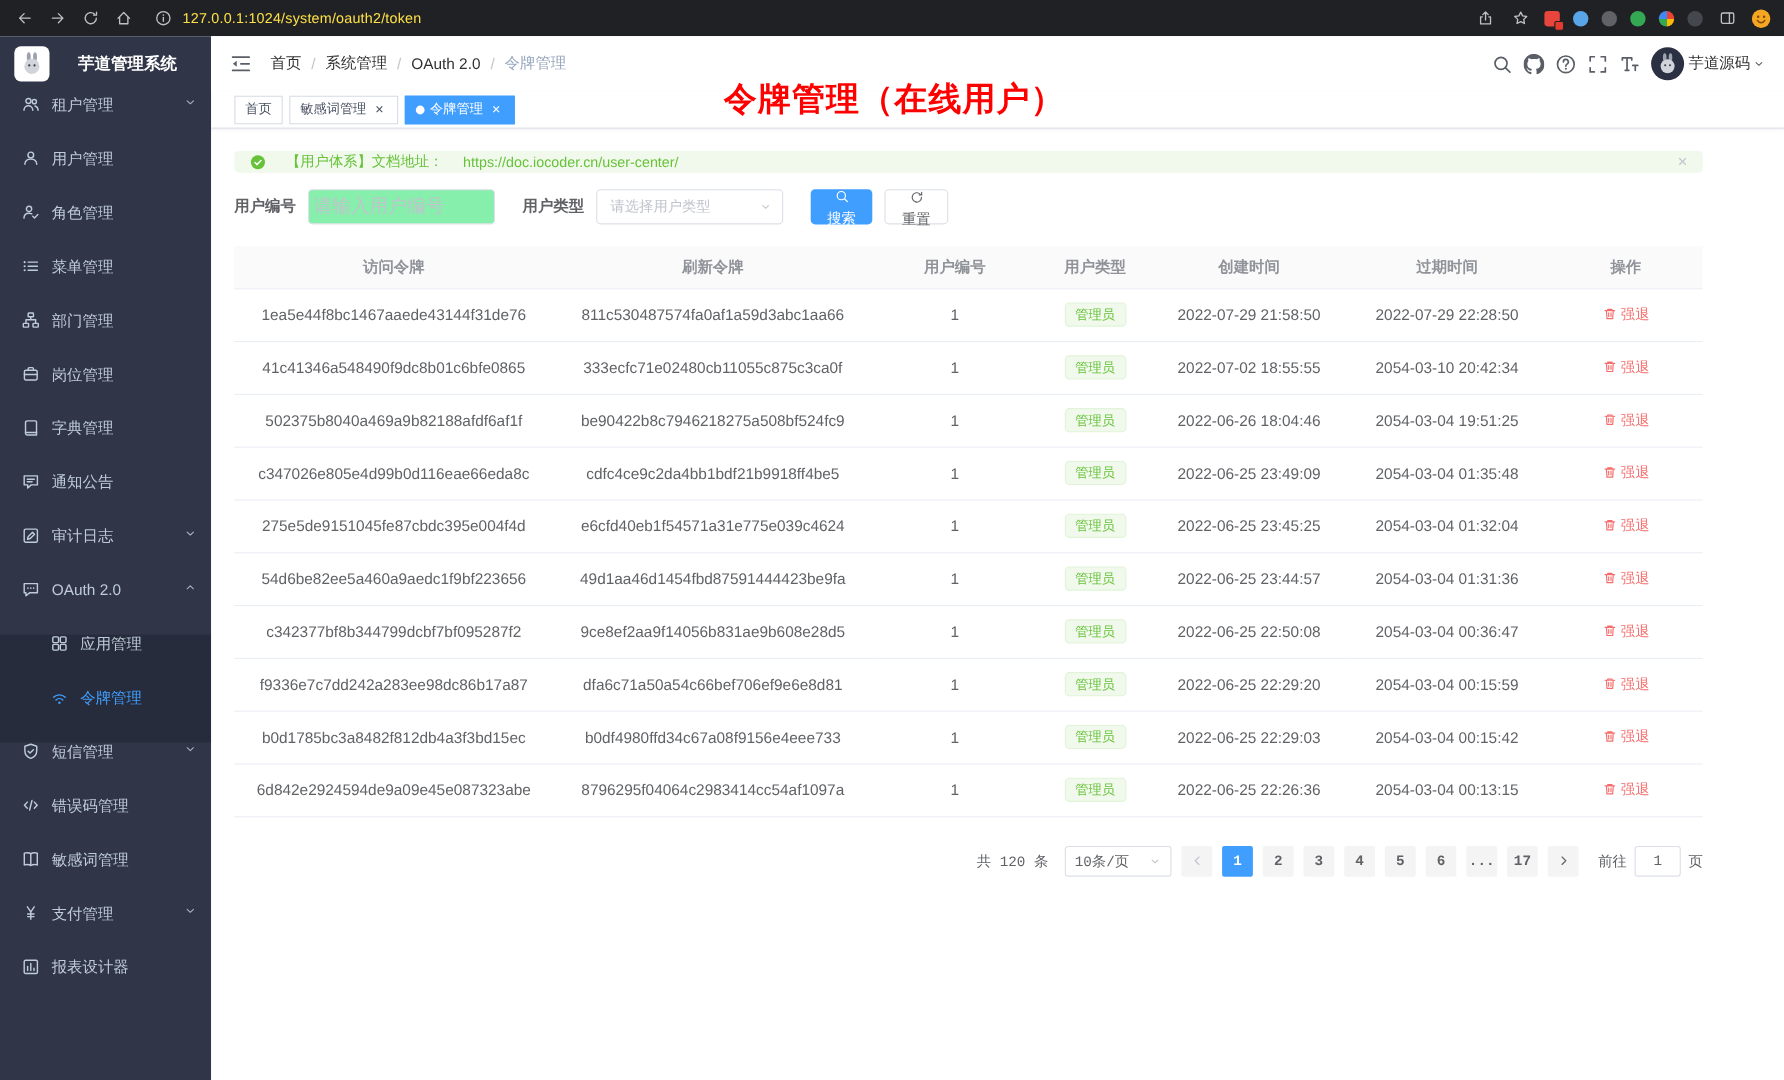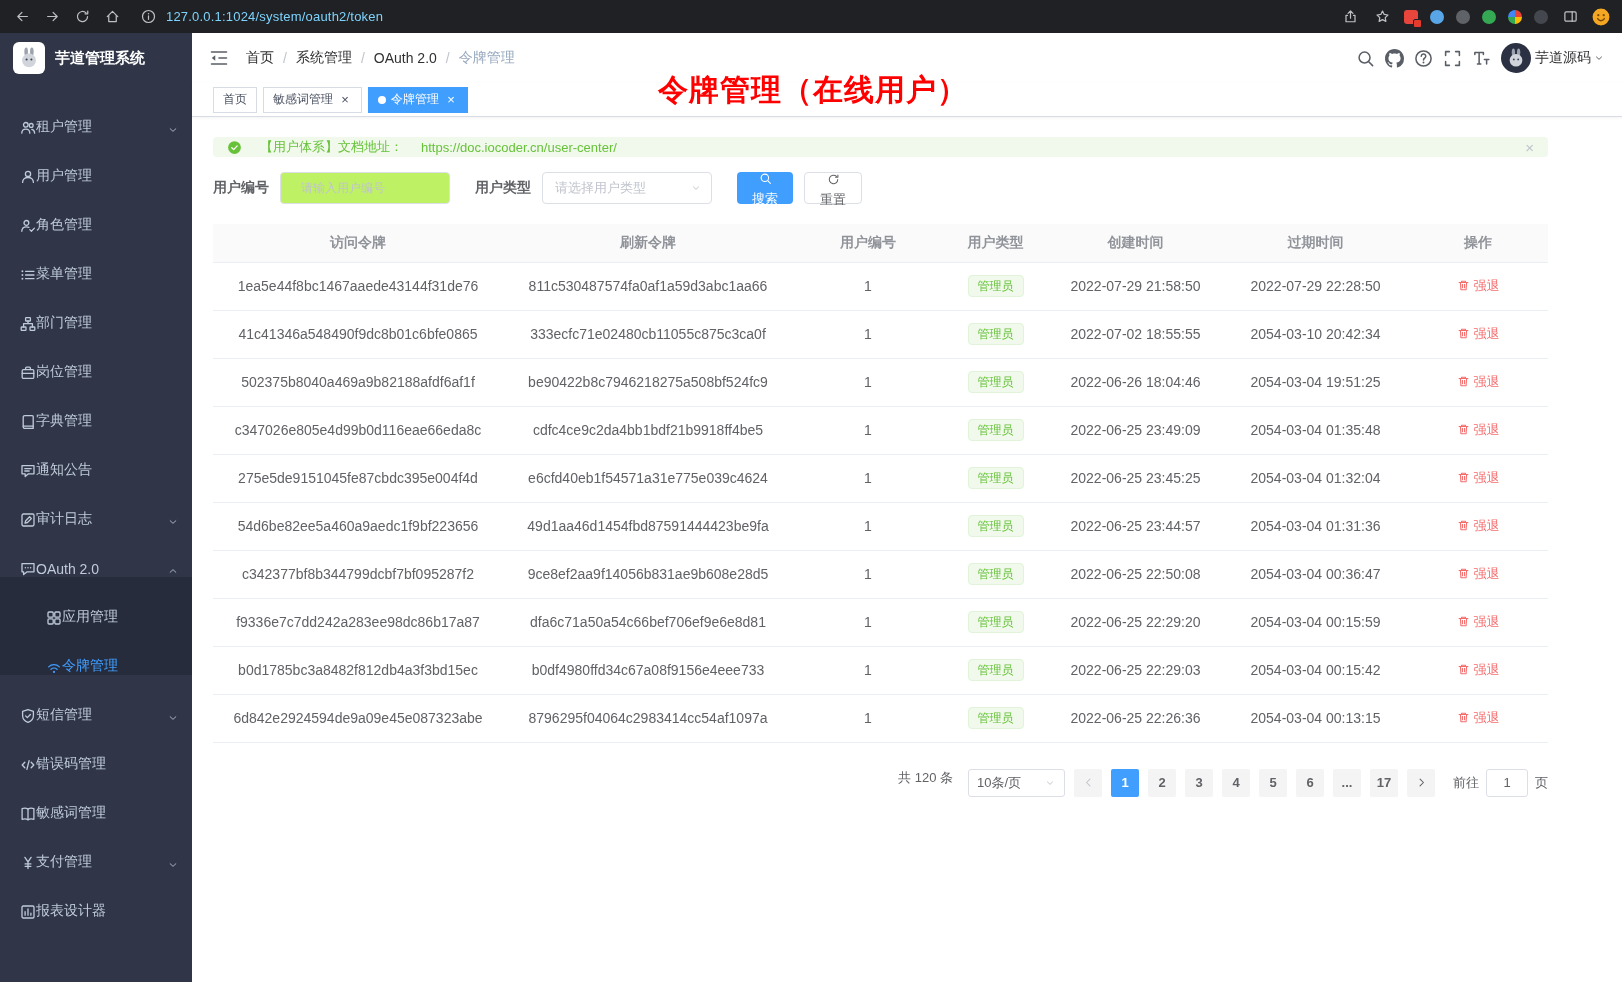--- a/index.html
+++ b/index.html
@@ -8,43 +8,43 @@
   button{border:none;background:none;font-family:inherit;cursor:pointer;flex-direction:column;}
   input{font-family:inherit;outline:none;}
   .icon{display:inline-flex;align-items:center;justify-content:center;}
   .icon svg{width:100%;height:100%;}
 
   
   .browser-bar{height:33px;background:#202124;display:flex;align-items:center;gap:10px;padding:0 12px;}
   .b-btn{width:20px;height:20px;display:inline-flex;align-items:center;justify-content:center;color:#bdc1c6;cursor:pointer;}
   .b-btn svg{width:15px;height:15px;}
   .url-box{flex:1;display:flex;align-items:center;gap:8px;padding-left:6px;cursor:text;}
-  .url-text{color:#7dd3fc;font-size:13px;letter-spacing:.2px;}
+  .url-text{color:#fde047;font-size:13px;letter-spacing:.2px;}
   .browser-right{display:flex;align-items:center;gap:12px;margin-left:auto;}
   .ext-wrap{position:relative;display:inline-flex;}
   .ext-dot{width:14px;height:14px;border-radius:50%;display:inline-block;cursor:pointer;}
   .ext-dot.red{background:#e8453c;border-radius:3px;}
   .ext-dot.blue{background:#58a6e8;}
   .ext-dot.dark{background:#5f6368;}
   .ext-dot.green{background:#34a853;}
   .ext-dot.dark2{background:#44474d;}
   .ext-dot.puzzle{background:conic-gradient(#ea4335 0 25%,#fbbc04 0 50%,#34a853 0 75%,#4285f4 0);}
   .ext-badge{position:absolute;right:-4px;bottom:-4px;width:9px;height:9px;background:#e33b2e;border-radius:2px;border:1px solid #202124;}
   .b-avatar{width:18px;height:18px;border-radius:50%;overflow:hidden;display:inline-flex;cursor:pointer;}
   .b-avatar svg{width:18px;height:18px;}
 
   
   .app{display:flex;height:949px;}
   .sidebar{width:192px;flex:none;background:#303648;display:flex;flex-direction:column;}
-  .logo-row{height:50px;display:flex;align-items:center;gap:10px;padding:4px 13px;cursor:pointer;}
+  .logo-row{height:50px;display:flex;align-items:center;gap:26px;padding:4px 13px;cursor:pointer;}
   .logo-img{width:32px;height:32px;background:#fff;border-radius:6px;display:flex;align-items:center;justify-content:center;}
   .logo-img svg{width:24px;height:24px;}
   .logo-title{color:#fff;font-size:15px;font-weight:700;white-space:nowrap;}
   .menu{flex:1;overflow:hidden;padding-top:4px;}
-  .menu-item{height:49px;display:flex;align-items:flex-end;gap:0;padding:0 14px 0 20px;color:#bfcbd9;font-size:14px;cursor:pointer;position:relative;white-space:nowrap;}
+  .menu-item{height:49px;display:flex;align-items:flex-start;gap:11px;padding:0 14px 0 20px;color:#bfcbd9;font-size:14px;cursor:pointer;position:relative;white-space:nowrap;}
   .menu-item .icon{width:16px;height:16px;flex:none;}
   .menu-item .chev{position:absolute;right:13px;width:12px;height:12px;opacity:.85;}
   .menu-item.active{color:#409eff;}
   .submenu{background:#272c3c;}
   .menu-item.sub{padding-left:46px;}
 
   .main{flex:1;display:flex;flex-direction:column;background:#fff;min-width:0;}
 
   
   .navbar{height:50px;display:flex;align-items:center;padding:0 17px;background:#fff;}
@@ -70,37 +70,37 @@
   
   .content{flex:1;padding:20px 0 0 21px;position:relative;}
   .content-inner{width:1335px;}
   .alert{height:20px;background:#f0f9eb;border-radius:4px;display:flex;align-items:center;gap:18px;padding:0 14px;font-size:13px;color:#67c23a;margin-bottom:15px;}
   .alert .alert-check{width:15px;height:15px;}
   .alert-link{color:#67c23a;text-decoration:none;cursor:pointer;}
   .alert-close{margin-left:auto;color:#c0c4cc;font-size:15px;cursor:pointer;}
 
   .filter-row{display:flex;align-items:center;margin-bottom:20px;font-size:14px;}
   .f-label{font-weight:700;color:#606266;margin-right:11px;white-space:nowrap;}
-  .f-input{width:170px;height:32px;border:1px solid #dcdfe6;border-radius:4px;padding:0 20px;font-size:12px;color:#606266;margin-right:25px;background:#bef264;}
+  .f-input{width:170px;height:32px;border:1px solid #dcdfe6;border-radius:4px;padding:0 4px;font-size:17px;color:#606266;margin-right:25px;background:#86efac;}
   .f-input::placeholder{color:#c0c4cc;}
   .f-select{width:170px;height:32px;border:1px solid #dcdfe6;border-radius:4px;padding:0 9px 0 12px;display:flex;align-items:center;justify-content:space-between;color:#c0c4cc;font-size:13px;margin-right:25px;cursor:pointer;background:#fff;}
   .caret{width:12px;height:12px;color:#c0c4cc;display:inline-flex;}
   .btn{height:32px;border-radius:4px;display:inline-flex;align-items:center;gap:5px;padding:0 15px;font-size:13px;}
   .btn .icon{width:13px;height:13px;}
   .btn-primary{background:#409eff;color:#fff;margin-right:11px;}
   .btn-default{background:#fff;border:1px solid #dcdfe6;color:#606266;}
 
   table{width:1335px;border-collapse:collapse;table-layout:fixed;}
   thead th{height:38px;color:#909399;font-weight:700;font-size:14px;background:#fafafa;border-bottom:1px solid #ebeef5;text-align:center;}
   tbody td{height:48px;text-align:center;color:#606266;font-size:14px;border-bottom:1px solid #ebeef5;white-space:nowrap;overflow:hidden;}
   .tag-success{display:inline-block;padding:2px 9px;font-size:12px;line-height:16px;color:#67c23a;background:#f0f9eb;border:1px solid #e1f3d8;border-radius:4px;}
   .action-link{color:#f56c6c;font-size:13px;display:inline-flex;align-items:center;gap:4px;cursor:pointer;text-decoration:none;}
   .action-link .icon{width:13px;height:13px;}
 
-  .pagination{width:1335px;display:flex;justify-content:flex-end;gap:9px;margin-top:26px;font-size:13px;color:#606266;}
+  .pagination{width:1335px;display:flex;align-items:center;justify-content:flex-end;gap:9px;margin-top:26px;font-size:13px;color:#606266;font-family:Liberation Mono, monospace;}
   .pg-total{margin-right:6px;white-space:nowrap;}
   .pg-size{width:97px;height:28px;border:1px solid #dcdfe6;border-radius:3px;display:flex;align-items:center;justify-content:space-between;padding:0 8px;cursor:pointer;background:#fff;}
   .pg-pages{display:flex;gap:9px;}
   .pg-btn{min-width:28px;height:28px;background:#f4f4f5;border-radius:2px;display:inline-flex;align-items:center;justify-content:center;font-size:13px;font-weight:700;color:#606266;}
   .pg-btn svg{width:13px;height:13px;}
   .pg-btn.active{background:#409eff;color:#fff;}
   .pg-btn.disabled{color:#c0c4cc;cursor:not-allowed;}
   .pg-goto{display:flex;align-items:center;gap:7px;margin-left:9px;white-space:nowrap;}
   .pg-input{width:42px;height:28px;border:1px solid #dcdfe6;border-radius:3px;text-align:center;font-size:13px;color:#606266;}
 

